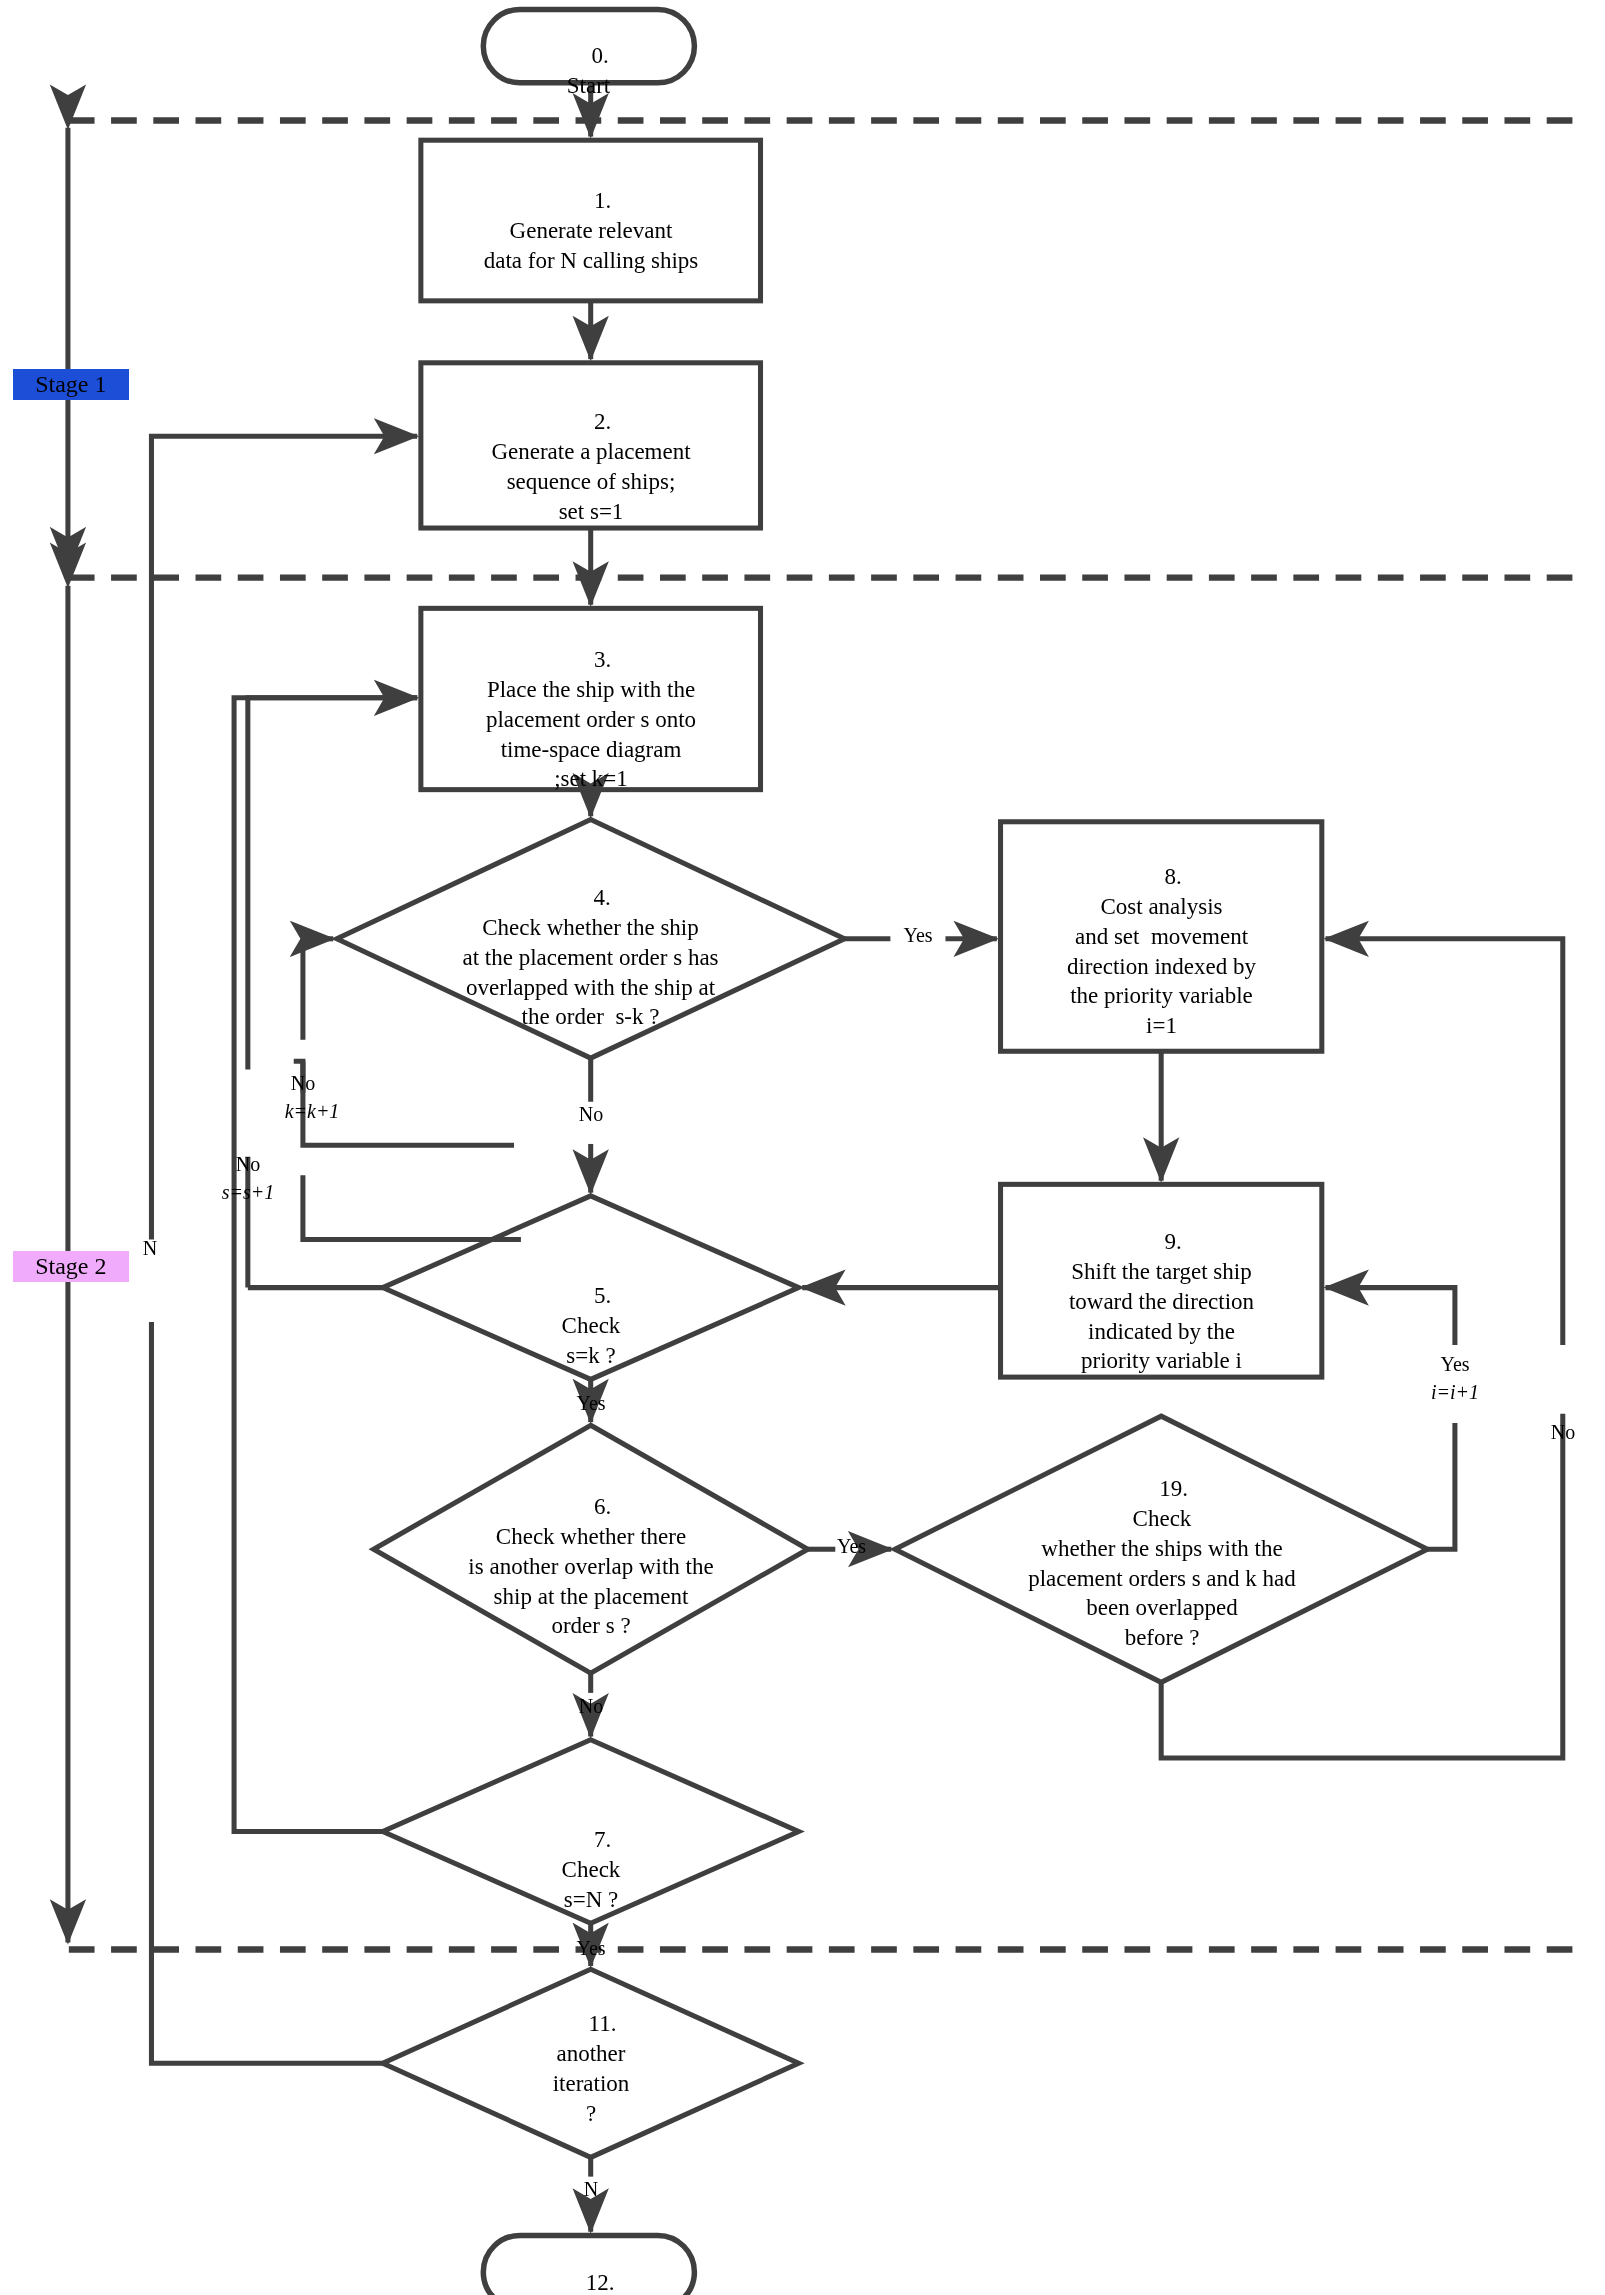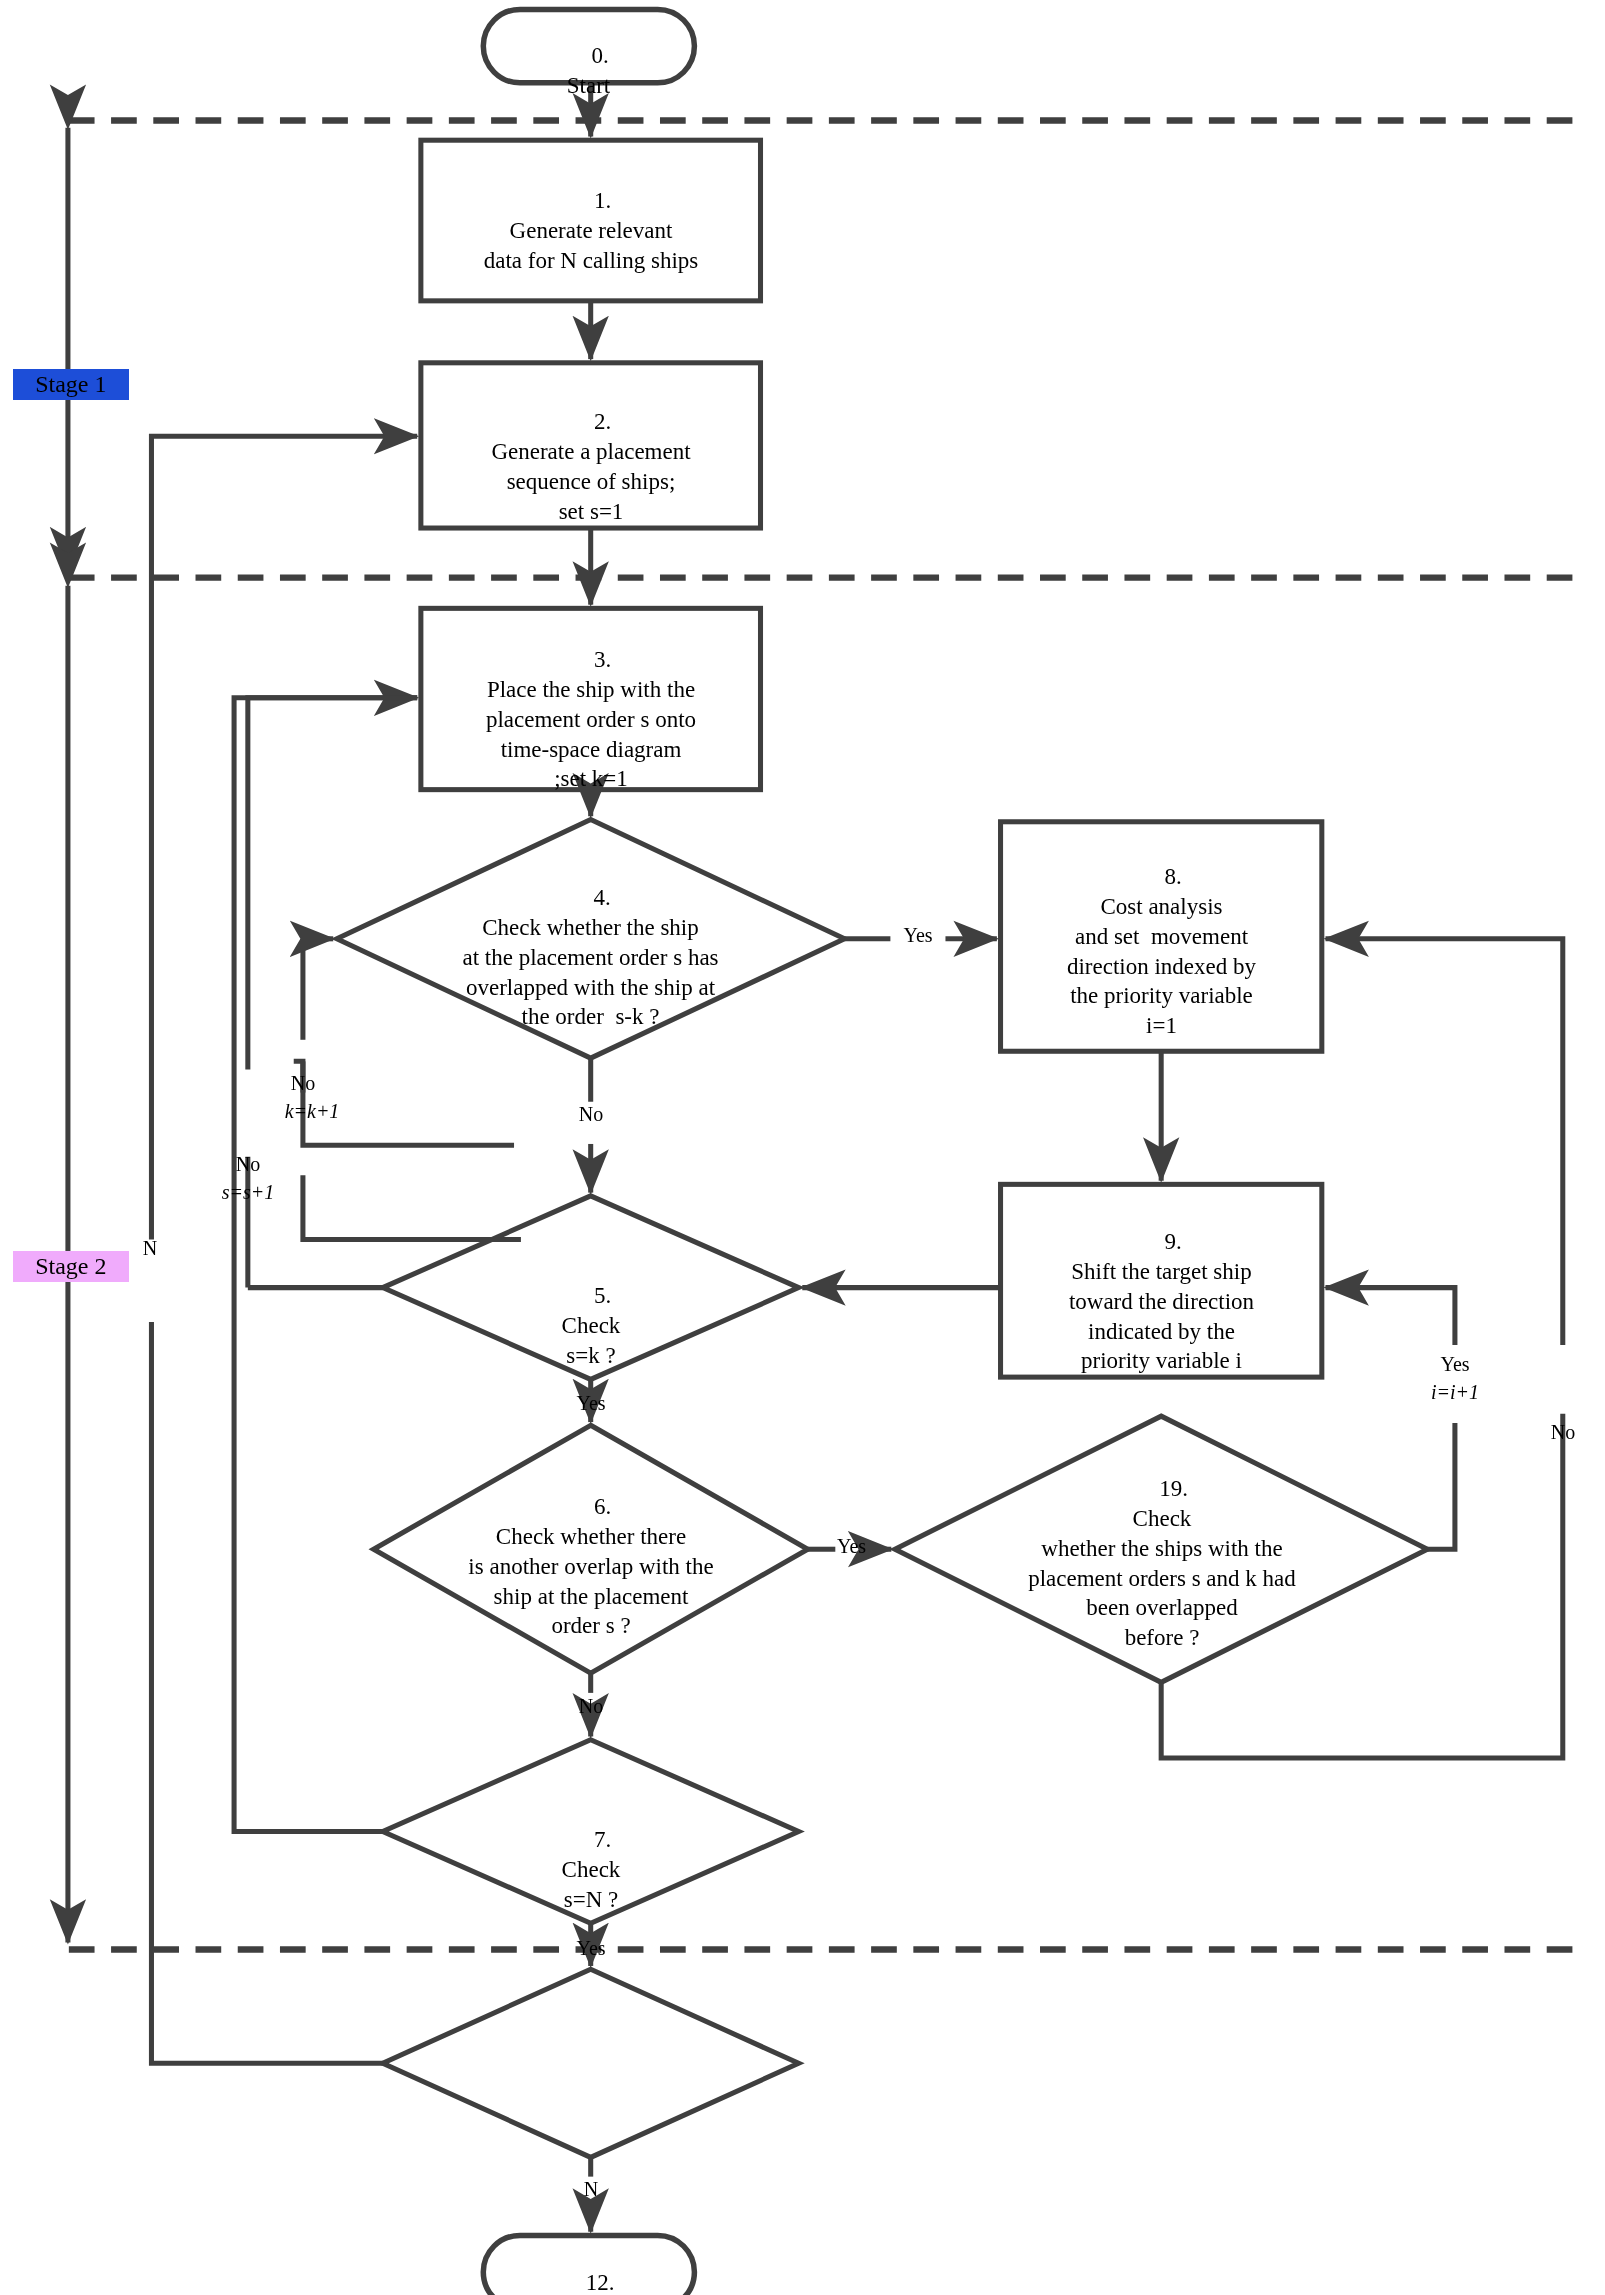--- a/index.html
+++ b/index.html
@@ -213,20 +213,23 @@
   </div>
 
   <div class="txt node-text" style="left:1001px; top:1197px; width:321px;">
     <span>9.</span><br><span>Shift the target ship</span><br><span>toward the direction</span><br><span>indicated by the</span><br><span>priority variable i</span>
   </div>
 
   <div class="txt node-text" style="left:969px; top:1444px; width:386px;">
     <span>19.</span><br><span>Check</span><br><span>whether the ships with the</span><br><span>placement orders s and k had</span><br><span>been overlapped</span><br><span>before ?</span>
   </div>
 
+  <div class="txt node-text" style="left:476px; top:1979px; width:230px;">
+    <span>11.</span><br><span>another</span><br><span>iteration</span><br><span>?</span>
+  </div>
 
   <div class="txt node-text" style="left:483px; top:2238px; width:211px;">
     <span>12.</span><br>
   </div>
 
   <div class="txt stage-label label-box" style="left:13px; top:337px; width:110px; background:#1d4ed8;margin-top:32px;">Stage 1</div>
   <div class="txt stage-label label-box" style="left:13px; top:1251px; width:110px; background:#f0abfc;">Stage 2</div>
 
   <div class="txt edge-label" style="left:872px; top:922px; width:92px;">Yes</div>
 

